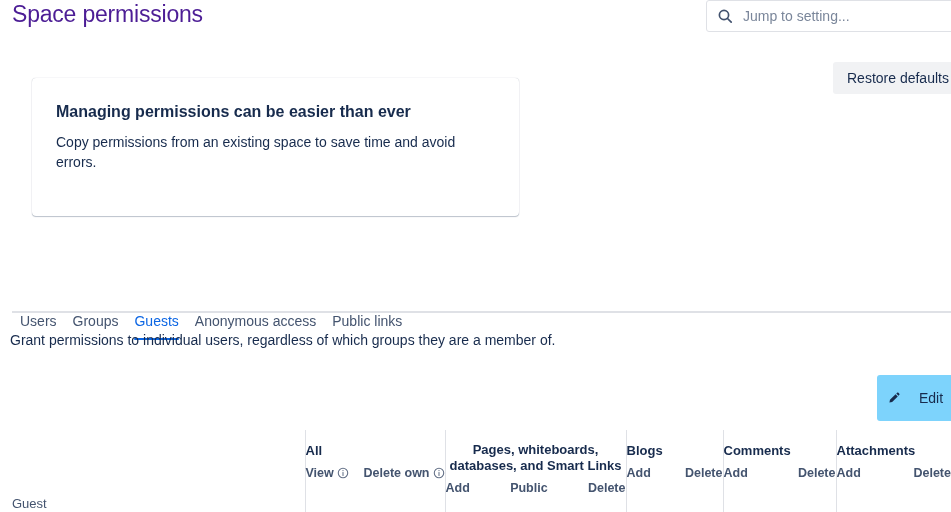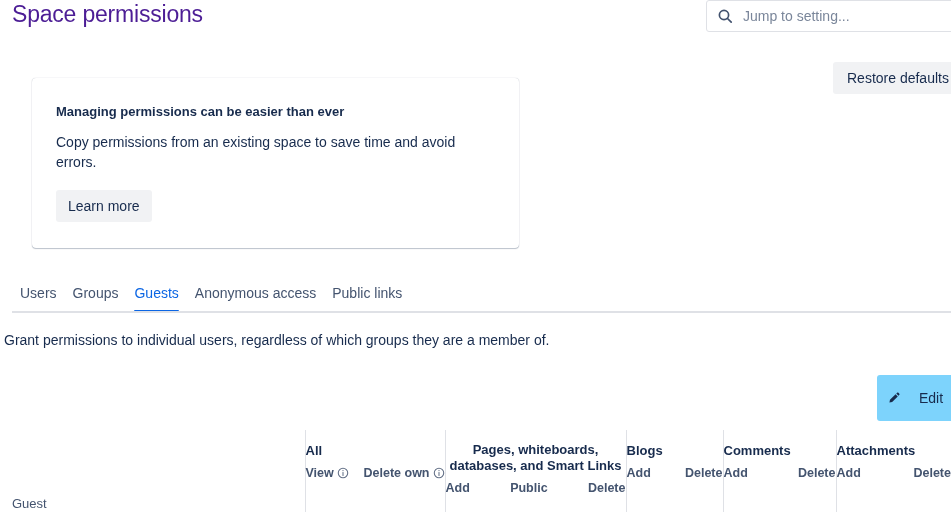--- a/index.html
+++ b/index.html
@@ -90,21 +90,21 @@
     position: absolute;
     left: 32px;
     top: 78px;
     width: 487px;
     background: #ffffff;
     border-radius: 4px;
     box-shadow: 0 1px 1px rgba(9,30,66,0.25), 0 0 1px rgba(9,30,66,0.31);
     padding: 24px 24px 26px 24px;
   }
   .promo-title {
-    font-size: 13px;
+    font-size: 16px;
     font-weight: bold;
     color: #172B4D;
     line-height: 20px;
     margin-bottom: 10px;
   }
   .promo-body {
     font-size: 14px;
     color: #172B4D;
     line-height: 20px;
     max-width: 400px;
@@ -139,20 +139,21 @@
   }
   .tab {
     position: relative;
     font-size: 14px;
     font-weight: 500;
     color: #44546F;
     padding: 0 8px 10px 8px;
     cursor: pointer;
     line-height: 18px;
     white-space: nowrap;
+    margin-top: 28px;
   }
   .tab.active { color: #0C66E4; }
   .tab.active::after {
     content: "";
     position: absolute;
     left: 8px; right: 8px;
     bottom: 0;
     height: 2px;
     background: #0C66E4;
     border-radius: 1px;
@@ -162,21 +163,21 @@
     left: 12px;
     top: 311px;
     width: 939px;
     height: 2px;
     background: #DFE1E6;
   }
 
   
   .section-desc {
     position: absolute;
-    left: 4px;
+    left: 10px;
     top: 330px;
     font-size: 14px;
     color: #172B4D;
     line-height: 20px;
   }
 
   
   .edit-button {
     position: absolute;
     left: 877px;
@@ -283,21 +284,20 @@
     </svg>
   </span>
   <input class="search-input" type="text" placeholder="Jump to setting..." style="">
 </div>
 
 <button class="restore-defaults">Restore defaults</button>
 
 <div class="promo-card">
   <div class="promo-title">Managing permissions can be easier than ever</div>
   <div class="promo-body">Copy permissions from an existing space to save time and avoid errors.</div>
-  <button class="learn-more">Learn more</button>
 </div>
 
 <nav class="tabs">
   <div class="tab">Users</div>
   <div class="tab">Groups</div>
   <div class="tab active">Guests</div>
   <div class="tab">Anonymous access</div>
   <div class="tab">Public links</div>
 </nav>
 <div class="tabs-rule"></div>

